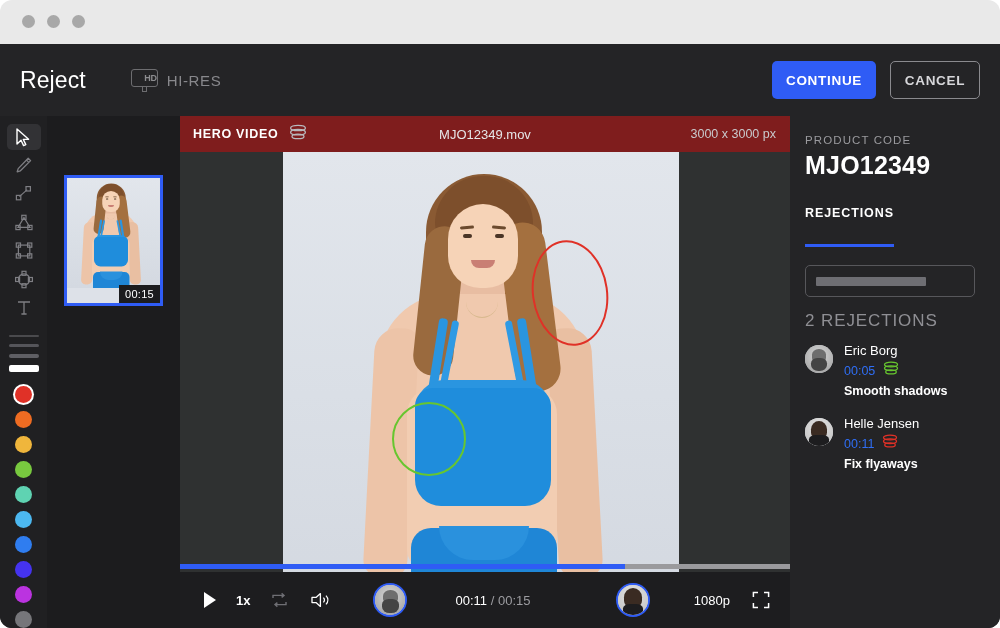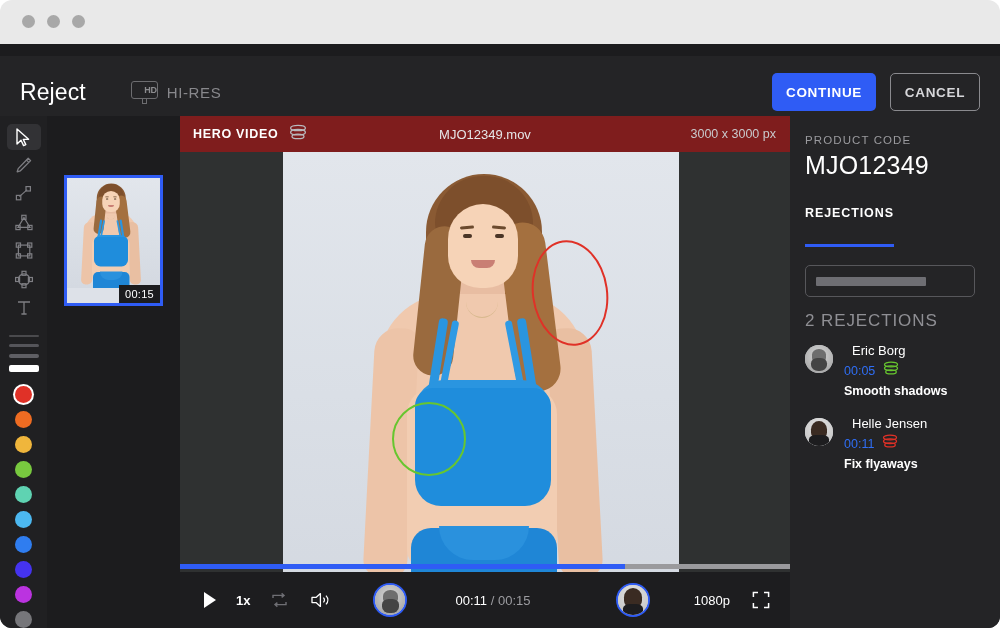--- a/index.html
+++ b/index.html
@@ -32,21 +32,21 @@
     position: absolute; left: 0; top: 44px;
     width: 1000px; height: 584px;
     background: #1c1c1e;
     border-bottom-left-radius: 12px;
     border-bottom-right-radius: 12px;
     overflow: hidden;
   }
 
   
   .header {
-    position: absolute; left: 0; top: 12px;
+    position: absolute; left: 0; top: 0;
     width: 1000px; height: 72px;
     background: #242426;
     display: flex; align-items: center;
   }
   .app-title {
     margin-left: 20px;
     color: #ffffff;
     font-size: 23px;
     font-weight: 400;
     letter-spacing: .1px;
@@ -265,42 +265,42 @@
 
   
   .panel {
     position: absolute; right: 0; top: 72px;
     width: 210px; height: 512px;
     background: #242426;
     padding: 18px 15px 0 15px;
   }
   .pc-label { color: #9a9a9e; font-size: 11.5px; letter-spacing: 1.1px;
     font-weight: 400; }
-  .pc-value { color: #ffffff; font-size: 25px; margin-top: 5px; font-weight: 400;
+  .pc-value { color: #ffffff; font-size: 25px; margin-top: 5px; font-weight: 700;
     letter-spacing: .2px; }
   .tabs { margin-top: 26px; display: flex; }
   .tab { color: #ffffff; font-size: 12.5px; font-weight: 700; letter-spacing: .9px;
     padding-bottom: 24px; cursor: pointer; }
   .tab.active { border-bottom: 3px solid #2f5cf5; }
   .note-input {
     margin-top: 18px; width: 170px; height: 32px;
     border: 1.2px solid #57575b; border-radius: 5px;
     display: flex; align-items: center; padding: 0 10px; cursor: text;
   }
   .note-placeholder { width: 110px; height: 9px; background: #6e6e73; border-radius: 1px; }
   .count { margin-top: 14px; color: #8f8f94; font-size: 17px; letter-spacing: .9px; }
 
   .rej-list { margin-top: 12px; }
   .rej { display: flex; margin-bottom: 18px; }
   .rej-av {
     width: 28px; height: 28px; border-radius: 50%; overflow: hidden;
     flex: 0 0 28px; background: #cfd3d8; position: relative; margin-top: 2px;
   }
   .rej-body { margin-left: 11px; }
-  .rej-name { color: #ffffff; font-size: 13px; margin-left: 8px; }
+  .rej-name { color: #ffffff; font-size: 13px; }
   .rej-meta { display: flex; align-items: center; gap: 7px; margin-top: 3px; }
   .rej-time { color: #2f6ef5; font-size: 12.5px; }
   .rej-text { color: #ffffff; font-size: 12.5px; margin-top: 4px; font-weight: bold; }
 
   
   .av-m, .av-f { position: absolute; inset: 0; }
   .av-m { background: radial-gradient(circle at 50% 38%, #d9d9d9 0%, #b4b4b4 60%, #9a9a9a 100%); }
   .av-m::before { content:""; position:absolute; left:26%; top:16%; width:48%; height:40%;
     background:#6e6e6e; border-radius:50% 50% 30% 30%; }
   .av-m::after { content:""; position:absolute; left:22%; top:48%; width:56%; height:46%;

